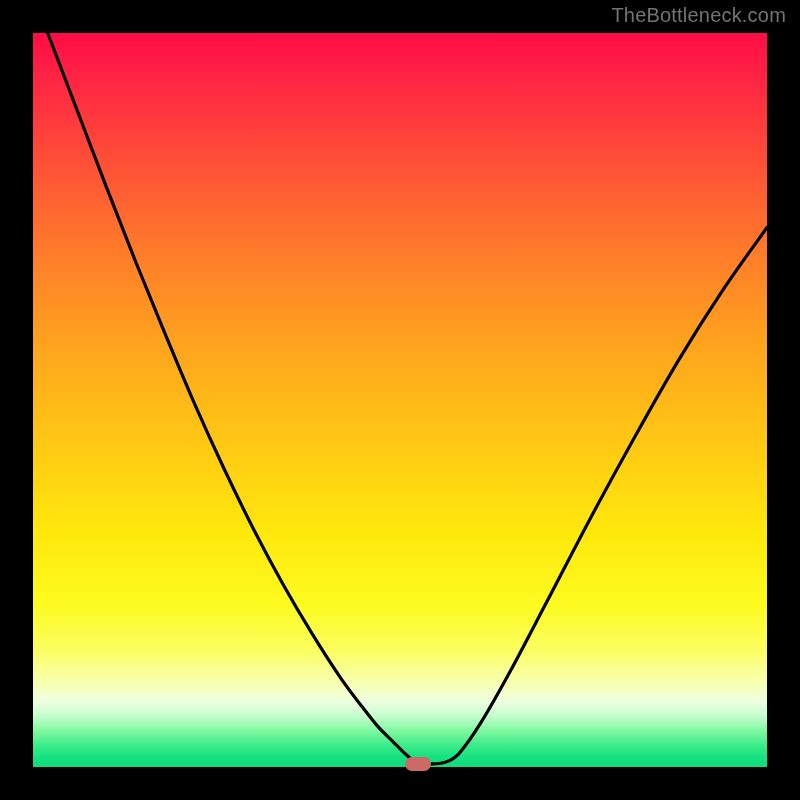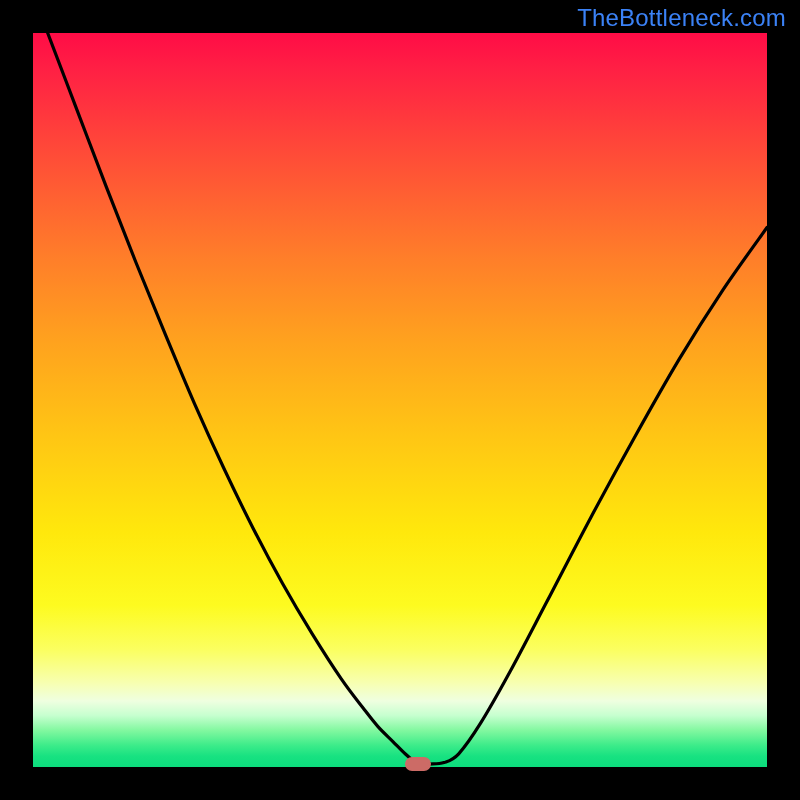--- a/index.html
+++ b/index.html
@@ -13,22 +13,22 @@
   }
   .container {
     position: relative;
     width: 800px;
     height: 800px;
   }
   .watermark {
     position: absolute;
     top: 4px;
     right: 14px;
-    color: #3b82f6;
-    font-size: 24px;
+    color: #737373;
+    font-size: 20px;
     font-weight: 500;
     letter-spacing: 0.2px;
     z-index: 5;
   }
   .plot-frame {
     position: absolute;
     left: 33px;
     top: 33px;
     width: 734px;
     height: 734px;

